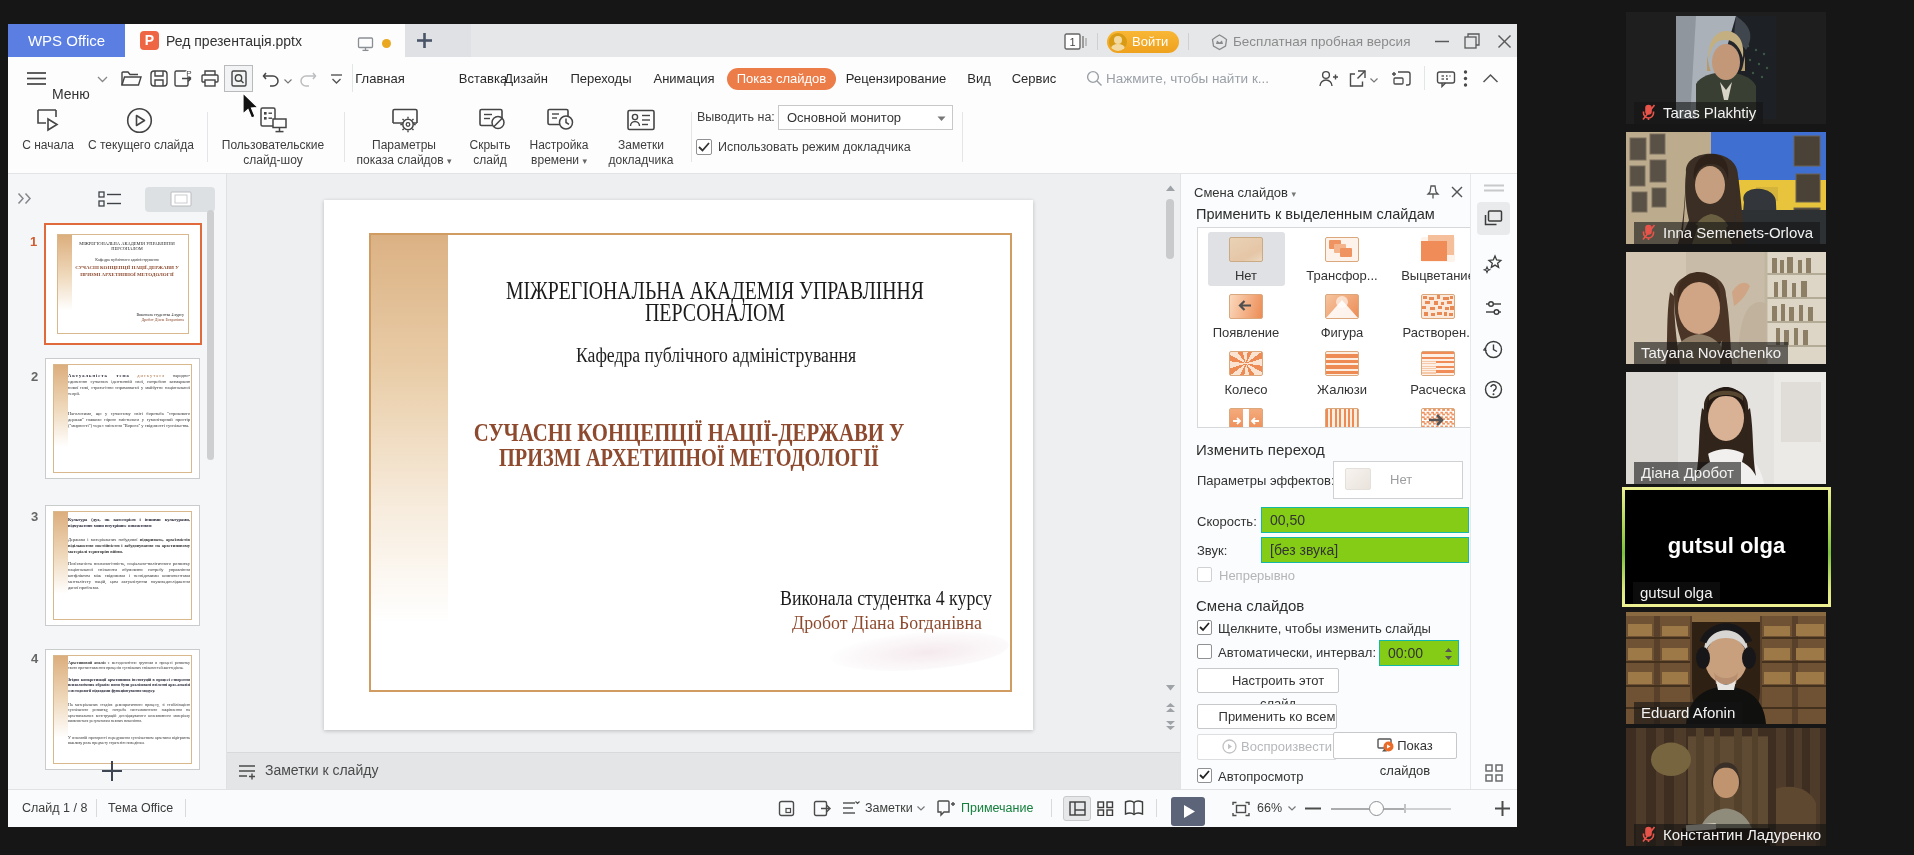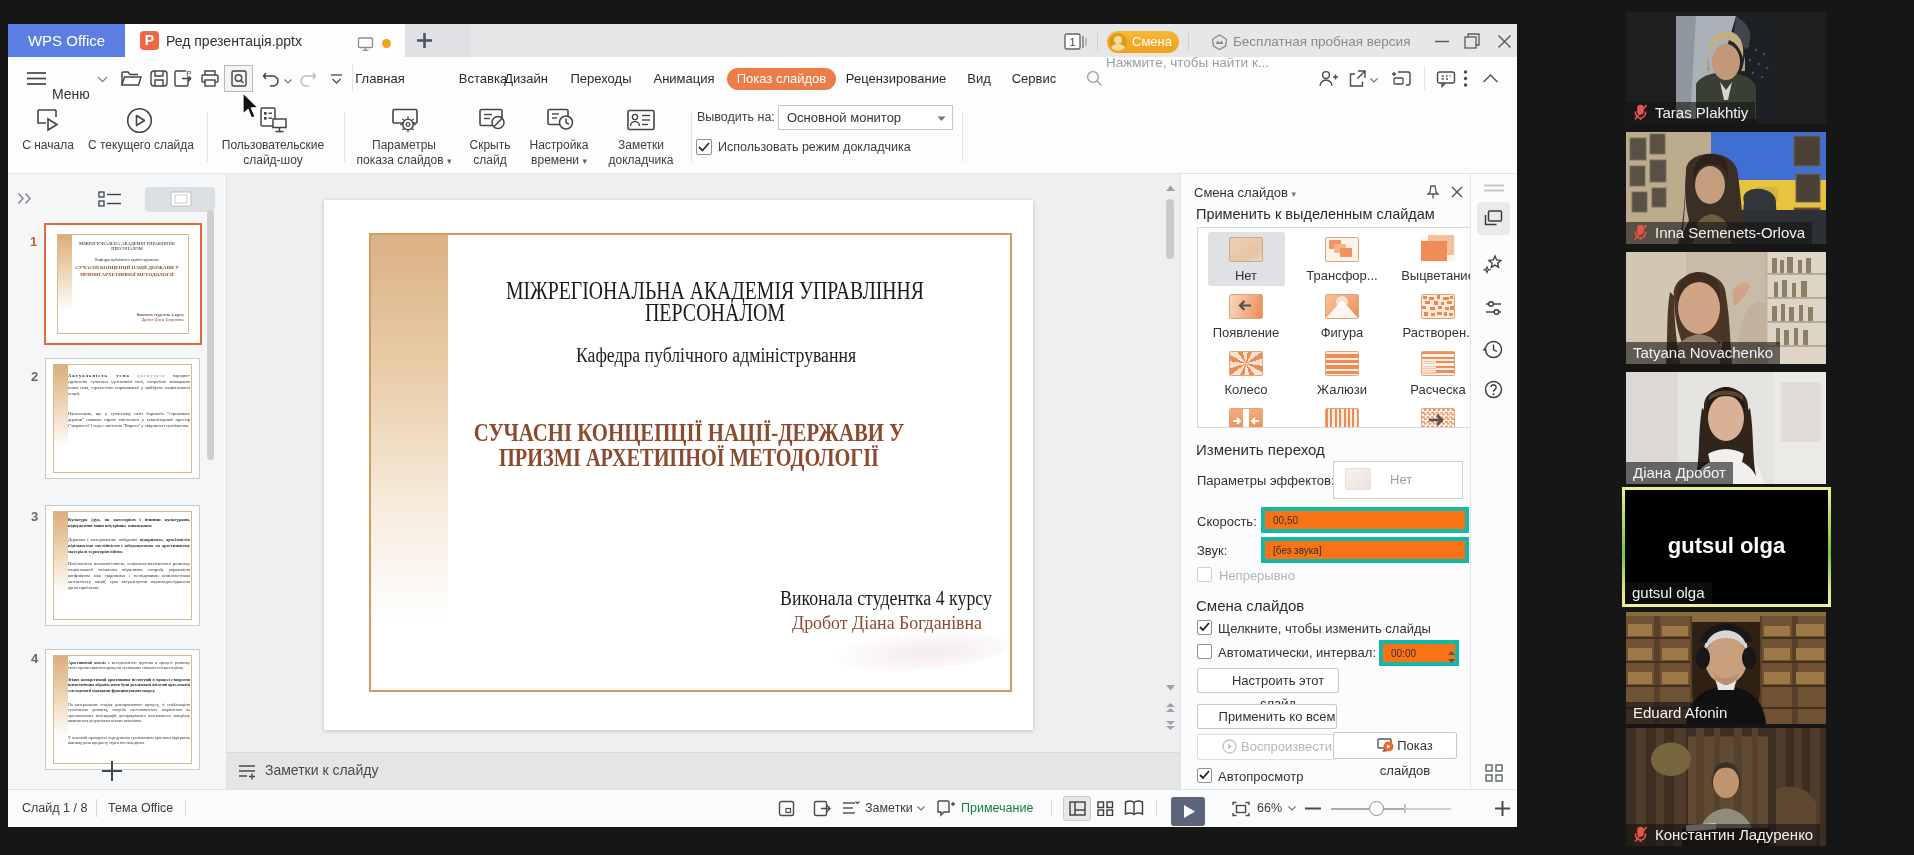--- a/index.html
+++ b/index.html
@@ -27,28 +27,28 @@
   #frame { position:absolute; left:45px; top:33px; width:643px; height:459px; border:2px solid #d09c61; }
   #band { position:absolute; left:45px; top:33px; width:79px; height:459px; background:linear-gradient(to bottom,#dbb183 0%, #e9cda8 30%, #f7ecdd 60%, #ffffff 85%); }
   .sertext { position:absolute; white-space:nowrap; line-height:1.2; }
   
   .thumbnum { position:absolute; font-size:13px; font-weight:bold; color:#666; }
   .thumb { position:absolute; left:37px; width:155px; background:#fff; border:1px solid #c9cbcd; overflow:hidden; font-family:"Liberation Serif", serif; }
   .mband { position:absolute; left:8px; top:6px; width:14px; height:88%; background:linear-gradient(to bottom,#dcae7d 0%, #efd9bc 42%, #fff 78%); }
   .mframe { position:absolute; left:7px; top:5px; right:7px; bottom:5px; border:1px solid #d8b88c; }
   
   .rp-label { position:absolute; font-size:13px; color:#333; white-space:nowrap; }
-  .rp-input { position:absolute; background:#f97316; border:4px solid #14b8a6; font-size:10px; color:#333; }
+  .rp-input { position:absolute; background:#84cc16; border:1px solid #14b8a6; font-size:14px; color:#333; }
   .rp-btn { position:absolute; background:#fff; border:1px solid #c6c8ca; border-radius:2px; font-size:13px; color:#333; text-align:center;padding-left:20px; }
   .cb { position:absolute; width:15px; height:15px; background:#fff; border:1px solid #8f9194; border-radius:2px; }
   .tile { position:absolute; width:34px; height:25px; border:1px solid #dba77c; border-radius:2px; }
   .tlabel { position:absolute; font-size:13px; color:#333; transform:translateX(-50%); white-space:nowrap; }
   
   .vcell { position:absolute; left:1626px; width:200px; height:112px; background:#1e1e1e; overflow:hidden; }
-  .vlabel { position:absolute; left:0px; bottom:0px; background:rgba(20,20,20,0.6); color:#f2f2f2; font-size:15px; padding:2px 7px 3px 7px; white-space:nowrap; display:flex; align-items:center;text-align:center; }
+  .vlabel { position:absolute; left:8px; bottom:0px; background:rgba(20,20,20,0.6); color:#f2f2f2; font-size:15px; padding:2px 7px 3px 7px; white-space:nowrap; display:flex; align-items:center;text-align:center; }
   svg { display:block; }
 </style>
 </head>
 <body>
 
 <div id="tabbar" class="abs"></div>
 <div id="wpsbtn" class="abs">WPS Office</div>
 <div id="tab1" class="abs">
   <div class="abs" style="left:15px;top:7px;width:19px;height:19px;background:#ee6644;border-radius:4px;color:#fff;font-weight:bold;font-size:14px;text-align:center;line-height:19px;">P</div>
   <div class="abs" style="left:41px;top:9px;font-size:14px;color:#333;">Ред презентація.pptx</div>
@@ -71,21 +71,21 @@
     <text x="8.5" y="13" font-size="11" fill="#444" text-anchor="middle" font-family="Liberation Sans">1</text>
     <line x1="19" y1="3" x2="19" y2="15" stroke="#888" stroke-width="1.6"></line>
     <line x1="22" y1="5" x2="22" y2="13" stroke="#aaa" stroke-width="1.4"></line>
   </svg>
 <div class="abs" style="left:1097px;top:33px;width:1px;height:17px;background:#cfd0d2;"></div>
 <div class="abs" style="left:1107px;top:31px;width:72px;height:22px;border-radius:11px;background:linear-gradient(#f8b735,#efa11d);">
   <div class="abs" style="left:2px;top:2px;width:18px;height:18px;border-radius:50%;background:#d89b16;overflow:hidden;">
       <div class="abs" style="left:5px;top:3px;width:8px;height:8px;border-radius:50%;background:#f3d9a0;"></div>
       <div class="abs" style="left:2px;top:11px;width:14px;height:9px;border-radius:50% 50% 0 0;background:#f3d9a0;"></div>
     </div>
-  <div class="abs" style="left:25px;top:3px;font-size:13px;color:#fff;">Смена</div>
+  <div class="abs" style="left:25px;top:3px;font-size:13px;color:#fff;">Войти</div>
 </div>
 <div class="abs" style="left:1188px;top:33px;width:1px;height:17px;background:#cfd0d2;"></div>
 <svg class="abs" style="left:1211px;top:34px" width="17" height="17" viewBox="0 0 17 17">
     <path d="M8.5 1 L12 3 L15.5 5.5 L14.5 12 L8.5 15.5 L2.5 12 L1.5 5.5 L5 3 Z" fill="none" stroke="#8a8a8a" stroke-width="1.3"></path>
     <path d="M5 10 L6 6.5 L8.5 8.5 L11 6.5 L12 10 Z" fill="#8a8a8a"></path>
   </svg>
 <div class="abs" style="left:1233px;top:34px;font-size:13.5px;color:#8b8b8b;">Бесплатная пробная версия</div>
 <svg class="abs" style="left:1434px;top:40px" width="16" height="3" viewBox="0 0 16 3">
     <line x1="1" y1="1.5" x2="15" y2="1.5" stroke="#5a5a5a" stroke-width="1.5"></line>
   </svg>
@@ -156,21 +156,21 @@
 <div class="tabname" style="left:601px;">Переходы</div>
 <div class="tabname" style="left:684px;">Анимация</div>
 <div class="abs" style="left:727px;top:68px;width:109px;height:22px;border-radius:11px;background:#ec7c48;color:#fff;font-size:13px;text-align:center;line-height:22px;">Показ слайдов</div>
 <div class="tabname" style="left:896px;">Рецензирование</div>
 <div class="tabname" style="left:979px;">Вид</div>
 <div class="tabname" style="left:1034px;">Сервис</div>
 <svg class="abs" style="left:1086px;top:70px" width="17" height="17" viewBox="0 0 17 17">
     <circle cx="7" cy="7" r="5.4" fill="none" stroke="#9aa0a5" stroke-width="1.4"></circle>
     <line x1="11" y1="11" x2="15.5" y2="15.5" stroke="#9aa0a5" stroke-width="1.4"></line>
   </svg>
-<div class="abs" style="left:1106px;top:55px;font-size:13.5px;color:#9aa0a6;">Нажмите, чтобы найти к...</div>
+<div class="abs" style="left:1106px;top:71px;font-size:13.5px;color:#9aa0a6;">Нажмите, чтобы найти к...</div>
 <svg class="abs" style="left:1318px;top:69px" width="20" height="19" viewBox="0 0 20 19">
     <circle cx="8" cy="6" r="3.4" fill="none" stroke="#4a4a4a" stroke-width="1.4"></circle>
     <path d="M2 17 a6 6 0 0 1 12 0" fill="none" stroke="#4a4a4a" stroke-width="1.4"></path>
     <path d="M15 8 h5 m-2.5 -2.5 v5" stroke="#4a4a4a" stroke-width="1.4"></path>
   </svg>
 <svg class="abs" style="left:1348px;top:69px" width="20" height="19" viewBox="0 0 20 19">
     <path d="M7 5 h-4.5 v12 h12 v-4.5" fill="none" stroke="#4a4a4a" stroke-width="1.4"></path>
     <path d="M10 2 h7 v7" fill="none" stroke="#4a4a4a" stroke-width="1.4"></path>
     <path d="M17 2 L9.5 9.5" stroke="#4a4a4a" stroke-width="1.4"></path>
   </svg>

